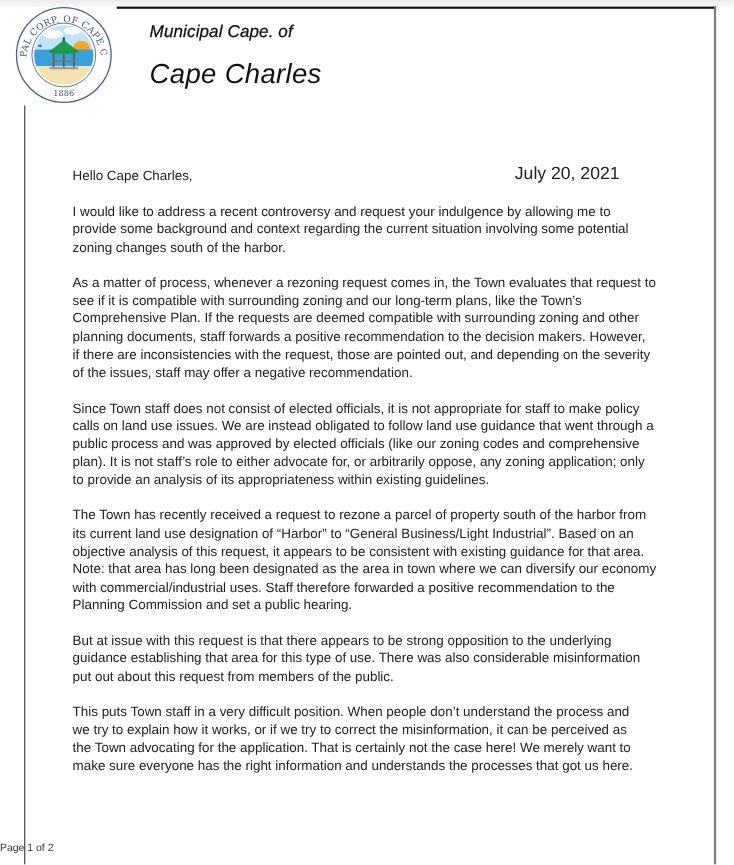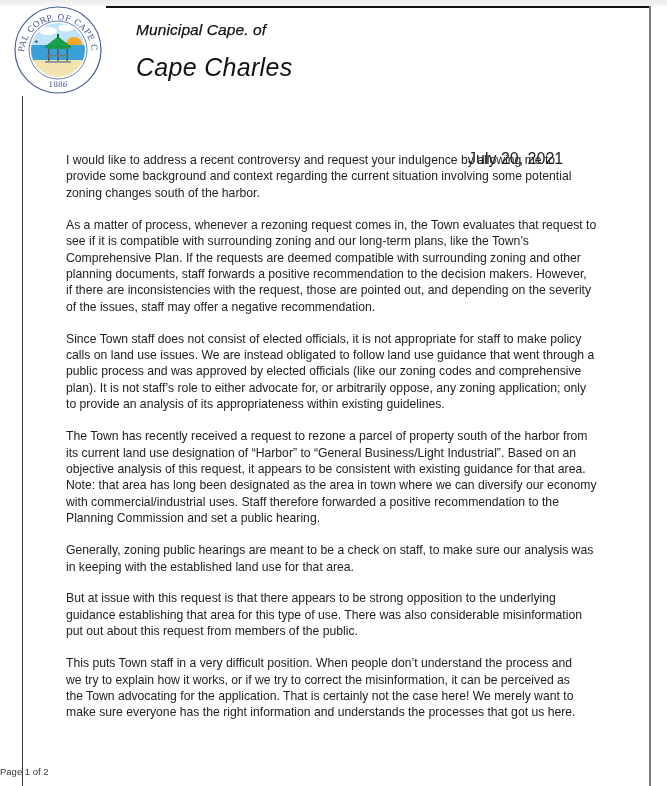--- a/index.html
+++ b/index.html
@@ -131,42 +131,41 @@
     <text x="46" y="83" text-anchor="middle" font-family="DejaVu Serif, serif" font-size="7.5" fill="#3d4f86">1886</text>
   </svg>
 </div>
 
 <div class="org-line1">Municipal Cape. of</div>
 <div class="org-line2">Cape Charles</div>
 
 <div class="date">July 20, 2021</div>
 
 <div class="content">
+  <p>Hello Cape Charles,</p>
   <p>I would like to address a recent controversy and request your indulgence by allowing me to
 provide some background and context regarding the current situation involving some potential
 zoning changes south of the harbor.</p>
   <p>As a matter of process, whenever a rezoning request comes in, the Town evaluates that request to
 see if it is compatible with surrounding zoning and our long-term plans, like the Town’s
 Comprehensive Plan.  If the requests are deemed compatible with surrounding zoning and other
 planning documents, staff forwards a positive recommendation to the decision makers.  However,
 if there are inconsistencies with the request, those are pointed out, and depending on the severity
 of the issues, staff may offer a negative recommendation.</p>
   <p>Since Town staff does not consist of elected officials, it is not appropriate for staff to make policy
 calls on land use issues.  We are instead obligated to follow land use guidance that went through a
 public process and was approved by elected officials (like our zoning codes and comprehensive
 plan).  It is not staff’s role to either advocate for, or arbitrarily oppose, any zoning application; only
 to provide an analysis of its appropriateness within existing guidelines.</p>
   <p>The Town has recently received a request to rezone a parcel of property south of the harbor from
 its current land use designation of “Harbor” to “General Business/Light Industrial”.  Based on an
 objective analysis of this request, it appears to be consistent with existing guidance for that area.
 Note: that area has long been designated as the area in town where we can diversify our economy
 with commercial/industrial uses.  Staff therefore forwarded a positive recommendation to the
 Planning Commission and set a public hearing.</p>
-  <p>Generally, zoning public hearings are meant to be a check on staff, to make sure our analysis was
-in keeping with the established land use for that area.</p>
   <p>But at issue with this request is that there appears to be strong opposition to the underlying
 guidance establishing that area for this type of use.  There was also considerable misinformation
 put out about this request from members of the public.</p>
   <p>This puts Town staff in a very difficult position.  When people don’t understand the process and
 we try to explain how it works, or if we try to correct the misinformation, it can be perceived as
 the Town advocating for the application.  That is certainly not the case here!  We merely want to
 make sure everyone has the right information and understands the processes that got us here.</p>
 </div>
 
 <div class="footer">Page 1 of 2</div>

